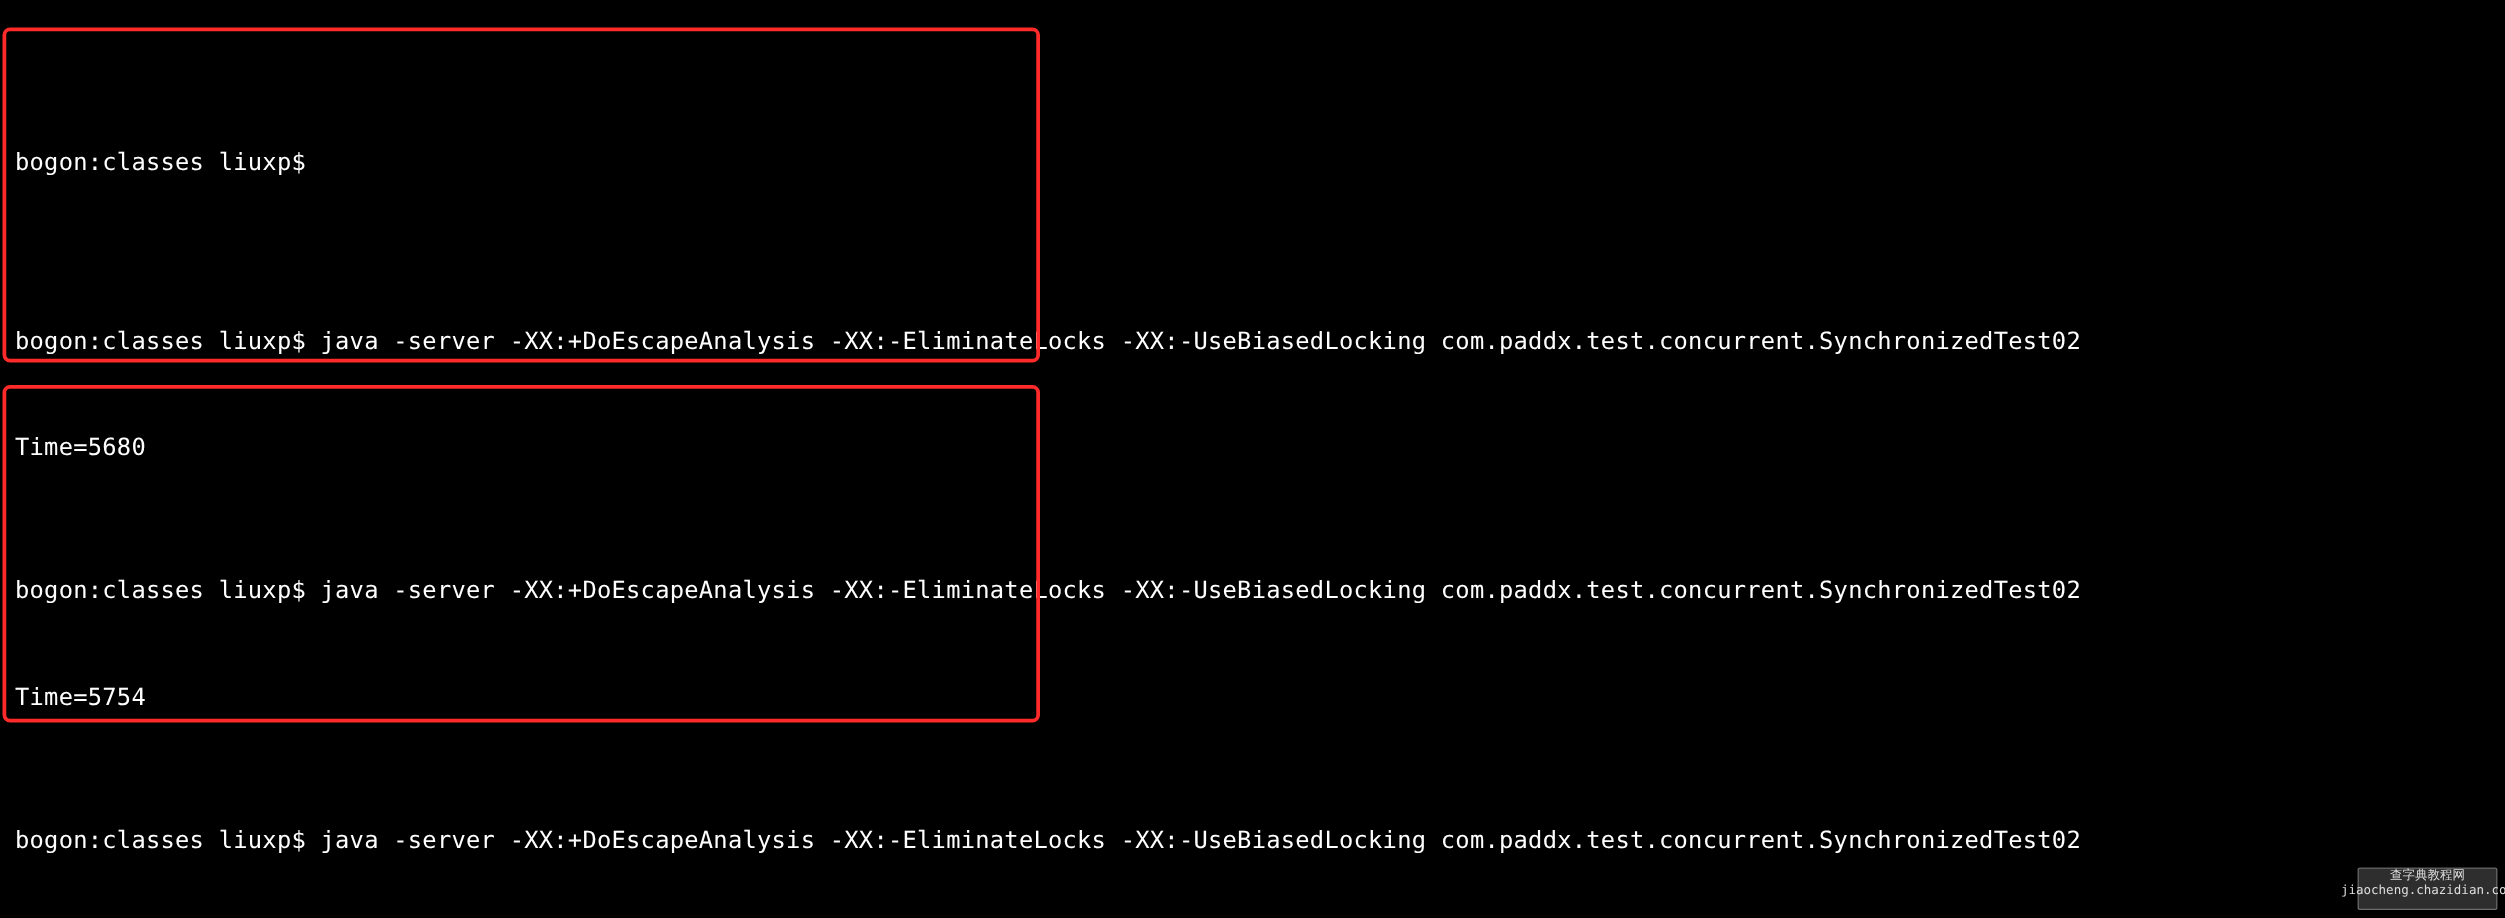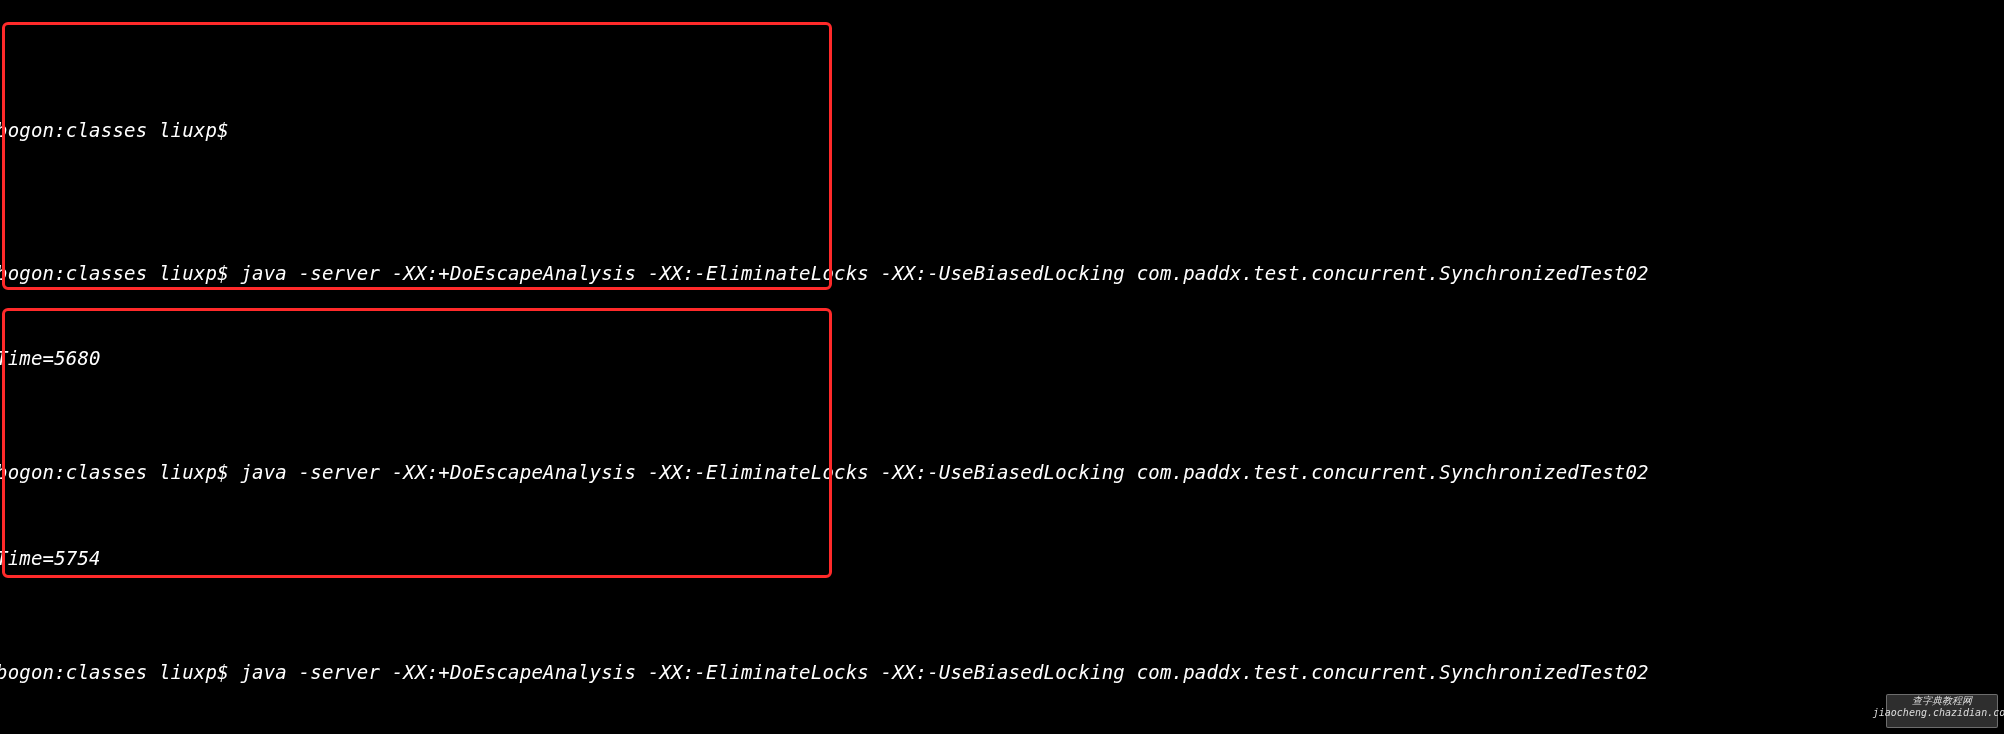--- a/index.html
+++ b/index.html
@@ -10,26 +10,25 @@
     font-family: "Menlo", "Consolas", "DejaVu Sans Mono", monospace;
     font-size: 19px;
     line-height: 28.5px;
     width: 2004px;
     height: 734px;
     overflow: hidden;
     letter-spacing: 0.2px;
   }
   .terminal {
     position: relative;
-    padding: 2px 0 0 0;
+    padding: 2px 0 0 16px;
     white-space: pre;
     width: 2004px;
     height: 734px;
     box-sizing: border-box;
-    font-style: italic;
   }
   .line {
     display: block;
     height: 28.5px;
     padding-left: 0;
     margin-left: -4px; 
   }
   .highlight-box {
     position: absolute;
     border: 3px solid #ff2a2a;

